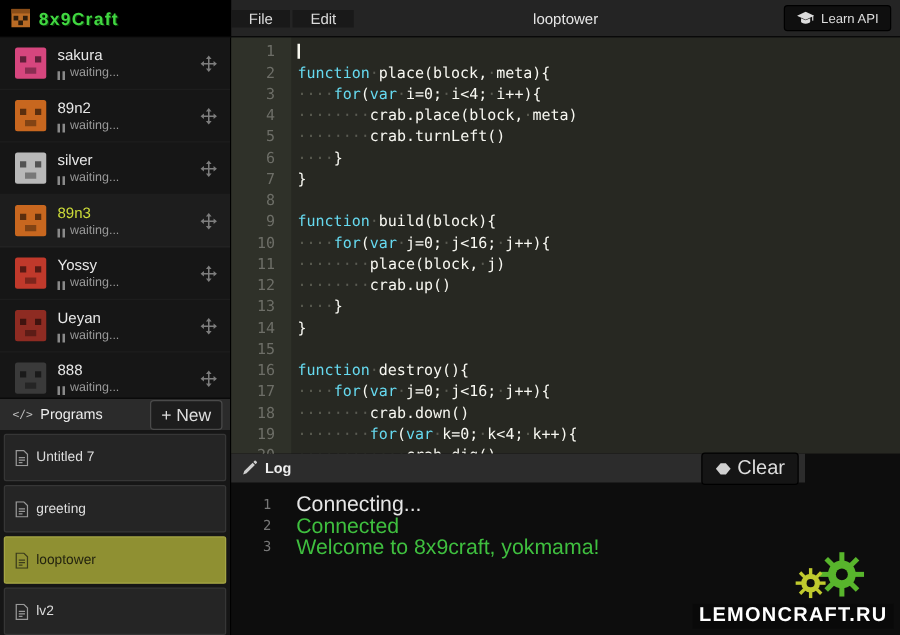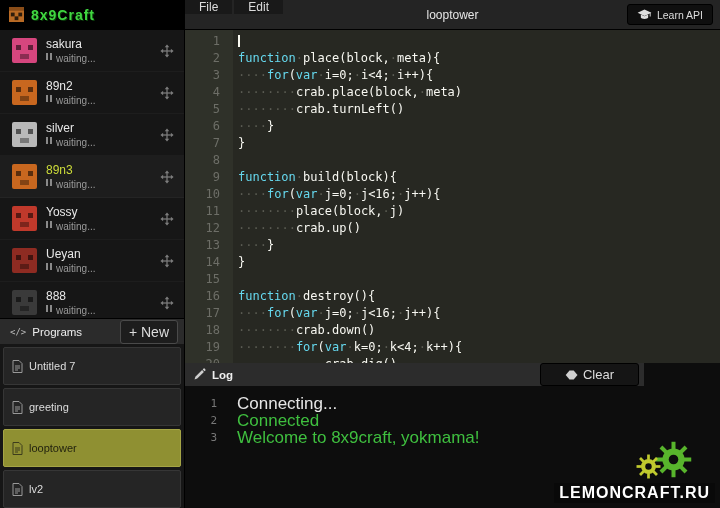--- a/index.html
+++ b/index.html
@@ -12,42 +12,42 @@
   button{font-family:inherit;cursor:pointer}
 
   .app{position:relative;width:720px;height:508px;display:grid;
        grid-template-columns:185px 535px;grid-template-rows:30px 333px 145px;background:#0d0d0d}
 
   
   .topbar{grid-column:1/3;grid-row:1;display:flex;background:#242424;border-bottom:1px solid #000}
   .logo{width:185px;flex:none;background:#000;display:flex;align-items:center;gap:7px;padding-left:9px}
   .logo-text{font-family:Liberation Sans, sans-serif;font-weight:bold;font-size:14px;
              color:var(--accent-green);letter-spacing:1px;text-shadow:1px 1px 0 #0a3d0a}
-  .menubar{flex:1;display:flex;align-items:flex-start;position:relative}
+  .menubar{flex:1;display:flex;align-items:center;position:relative}
   .menu-btn{background:#191919;border:none;color:#dcdcdc;font-size:12px;padding:0 14px;margin-right:2px;position:relative;z-index:2}
   .doc-title{position:absolute;inset:0;display:flex;align-items:center;justify-content:center;
              font-size:12px;color:#e6e6e6;pointer-events:none}
   .learn-api{position:absolute;right:7px;top:4px;height:21px;display:flex;align-items:center;gap:5px;
              background:#0f0f0f;border:1px solid #000;border-radius:3px;color:#ddd;font-size:10.5px;padding:0 9px;z-index:2}
 
   
   .sidebar{grid-column:1;grid-row:2/4;background:#161616;display:flex;flex-direction:column;border-right:1px solid #000}
   .player-list{height:288px;overflow:hidden}
   .player-row{height:42px;display:flex;align-items:center;gap:9px;padding:0 10px 0 12px;
               border-bottom:1px solid rgba(255,255,255,.03);cursor:pointer}
   .player-row.sel{background:rgba(255,255,255,.03)}
   .avatar{width:25px;height:25px;border-radius:2px;position:relative;flex:none}
   .avatar i{position:absolute;display:block;background:rgba(0,0,0,.55)}
   .avatar .eye{width:5px;height:5px;top:7px}
   .avatar .eye.l{left:4px}.avatar .eye.r{right:4px}
   .avatar .mouth{width:9px;height:5px;left:8px;bottom:4px;background:rgba(0,0,0,.35)}
   .p-info{flex:1;min-width:0}
   .p-name{font-size:12px;line-height:14px;color:#e8e8e8}
   .player-row.sel .p-name{color:var(--selected-player)}
-  .p-status{display:flex;align-items:flex-start;gap:4px;margin-top:2px}
+  .p-status{display:flex;align-items:flex-end;gap:4px;margin-top:2px}
   .pause{display:inline-flex;gap:2px}
   .pause i{width:2px;height:7px;background:#8a8a8a;display:block}
   .st-text{font-size:10px;color:#9a9a9a}
   .move-ic{width:14px;height:14px;flex:none;opacity:.85;cursor:pointer}
 
   .programs-header{height:26px;background:#2b2b2b;border-top:1px solid #000;display:flex;align-items:center;
                    gap:6px;padding:0 6px 0 10px}
   .ph-icon{font-family:"DejaVu Sans Mono",monospace;font-size:9px;color:#bbb}
   .ph-title{font-size:11.5px;color:#eee}
   .new-btn{margin-left:auto;background:#1d1d1d;border:1px solid #4a4a4a;border-radius:3px;
@@ -69,21 +69,21 @@
   .kw{color:var(--keyword)}
   .ws{color:#5a5b52}
   .cursor{display:inline-block;width:2px;height:12px;background:#f8f8f0;vertical-align:-2px}
 
   
   .log-panel{grid-column:2;grid-row:3;background:#0d0d0d;display:flex;flex-direction:column;position:relative}
   .log-header{height:23px;flex:none;width:calc(100% - 76px);background:#2c2c2c;display:flex;align-items:center;
               gap:6px;padding:0 5px 0 8px}
   .log-title{font-size:11.5px;font-weight:bold;color:#eee}
   .clear-btn{margin-left:auto;display:flex;align-items:center;gap:5px;background:#151515;border:1px solid #000;
-             border-radius:3px;color:#ddd;font-size:13px;padding:3px 24px}
+             border-radius:3px;color:#ddd;font-size:16px;padding:3px 10px}
   .log-body{flex:1;padding-top:9px}
   .log-row{display:flex;height:17px;line-height:17px}
   .log-num{width:44px;flex:none;text-align:right;padding-right:12px;color:#777;
            font-family:"DejaVu Sans Mono",monospace;font-size:11px}
   .log-text{font-size:17px;color:#e6e6e6;padding-left:8px}
   .log-text.ok{color:var(--log-ok)}
 
   
   .watermark{position:absolute;right:5px;bottom:5px;text-align:right;pointer-events:none}
   .gears{position:relative;height:42px;width:140px}

